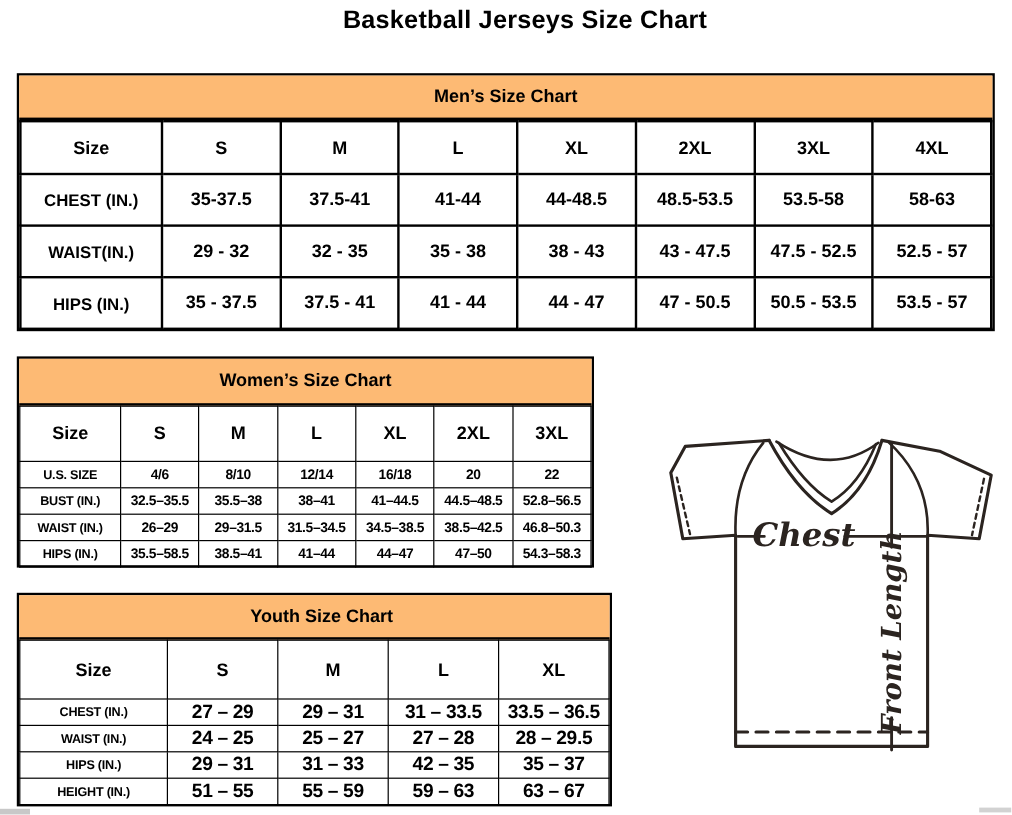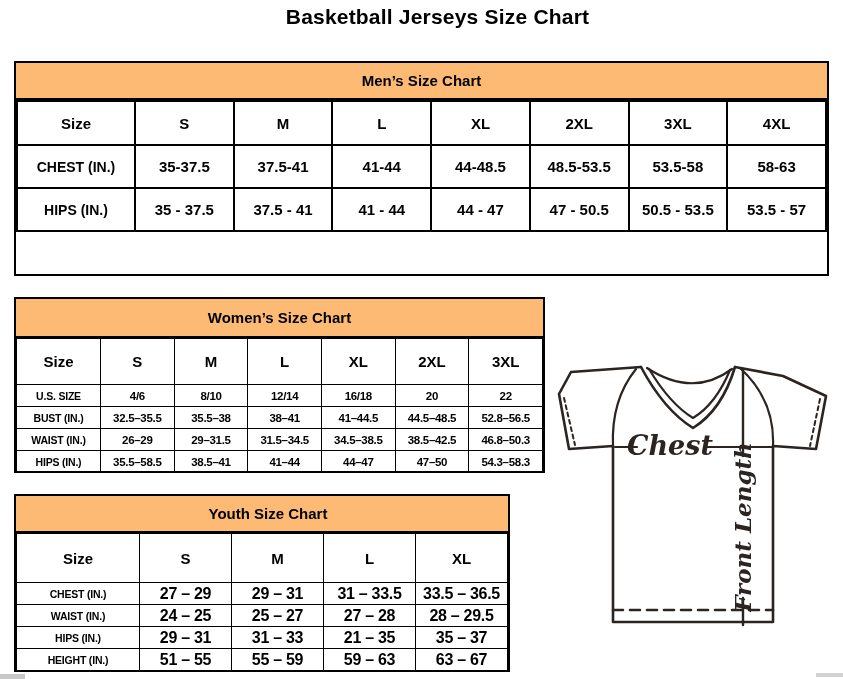--- a/index.html
+++ b/index.html
@@ -31,21 +31,21 @@
   
   .youth .band{height:37px;padding-left:12px;}
   .youth thead tr{height:49px;}
   .youth thead th{font-size:15px;}
   .youth tbody tr{height:22px;}
   .youth tbody th{font-size:10.5px;letter-spacing:-0.2px;}
   .youth tbody td{font-size:16px;letter-spacing:-0.3px;}
   .youth col.first{width:123px;}
   
   #mens-chart{left:14px;top:61px;width:815px;height:215px;}
-  #womens-chart{left:14px;top:297px;width:531px;height:176px;}
+  #womens-chart{left:14px;top:297px;width:481px;height:176px;}
   #youth-chart{left:14px;top:494px;width:496px;height:178px;}
   #jersey{position:absolute;left:550px;top:352px;width:294px;height:302px;}
   .sb-frag{position:absolute;background:#c8c8c8;}
   #sb-left{left:0;top:674px;width:25px;height:5px;}
   #sb-right{left:816px;top:673px;width:27px;height:4px;background:#d2d2d2;}
   .jersey-label{font-family:"DejaVu Serif","Liberation Serif",serif;
                 font-style:italic;font-weight:bold;fill:#2b2420;}
 </style>
 </head>
 <body>
@@ -84,20 +84,30 @@
             <th>CHEST (IN.)</th>
             <td>35-37.5</td>
             <td>37.5-41</td>
             <td>41-44</td>
             <td>44-48.5</td>
             <td>48.5-53.5</td>
             <td>53.5-58</td>
             <td>58-63</td>
           </tr>
           <tr>
+            <th>WAIST(IN.)</th>
+            <td>29 - 32</td>
+            <td>32 - 35</td>
+            <td>35 - 38</td>
+            <td>38 - 43</td>
+            <td>43 - 47.5</td>
+            <td>47.5 - 52.5</td>
+            <td>52.5 - 57</td>
+          </tr>
+          <tr>
             <th>HIPS (IN.)</th>
             <td>35 - 37.5</td>
             <td>37.5 - 41</td>
             <td>41 - 44</td>
             <td>44 - 47</td>
             <td>47 - 50.5</td>
             <td>50.5 - 53.5</td>
             <td>53.5 - 57</td>
           </tr>
         </tbody>
@@ -199,21 +209,21 @@
             <th>WAIST (IN.)</th>
             <td>24 – 25</td>
             <td>25 – 27</td>
             <td>27 – 28</td>
             <td>28 – 29.5</td>
           </tr>
           <tr>
             <th>HIPS (IN.)</th>
             <td>29 – 31</td>
             <td>31 – 33</td>
-            <td>21 – 35</td>
+            <td>42 – 35</td>
             <td>35 – 37</td>
           </tr>
           <tr>
             <th>HEIGHT (IN.)</th>
             <td>51 – 55</td>
             <td>55 – 59</td>
             <td>59 – 63</td>
             <td>63 – 67</td>
           </tr>
         </tbody>

